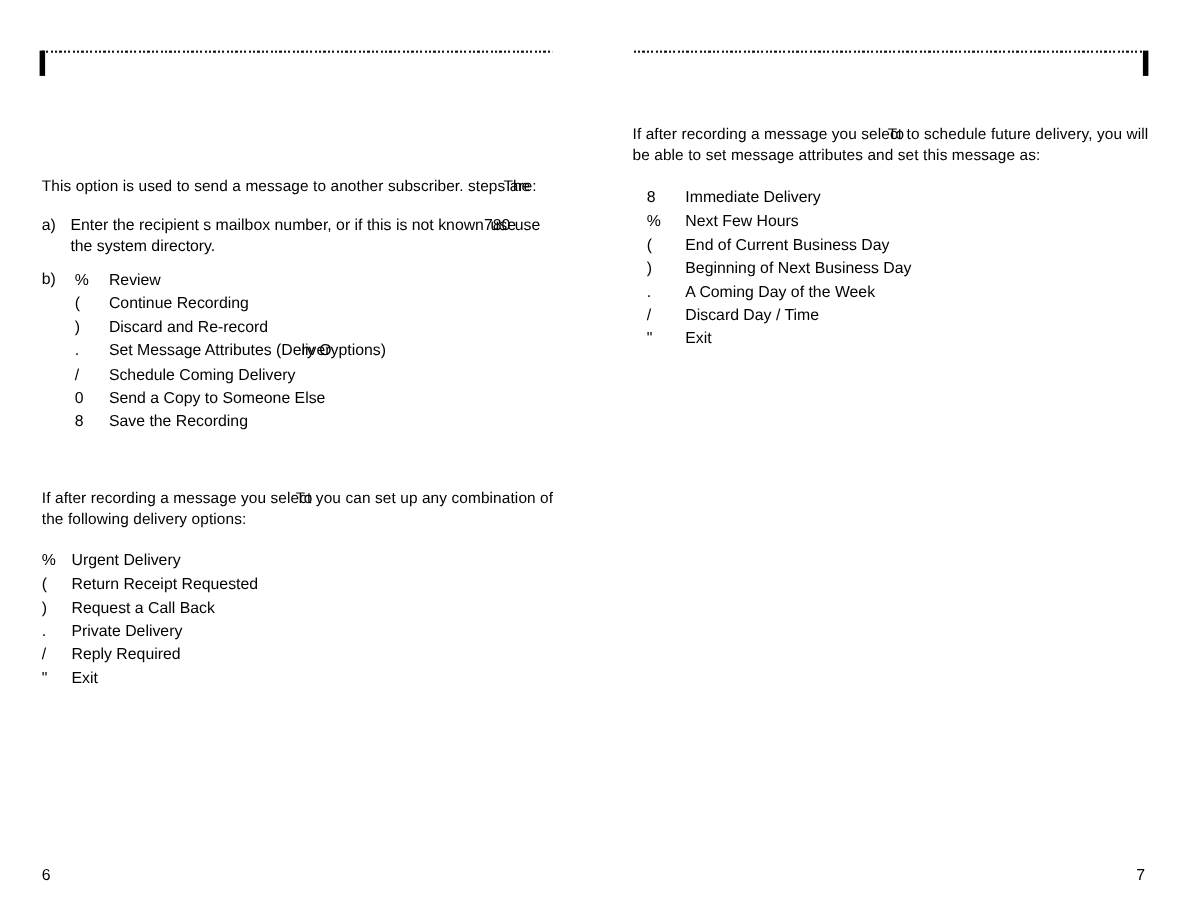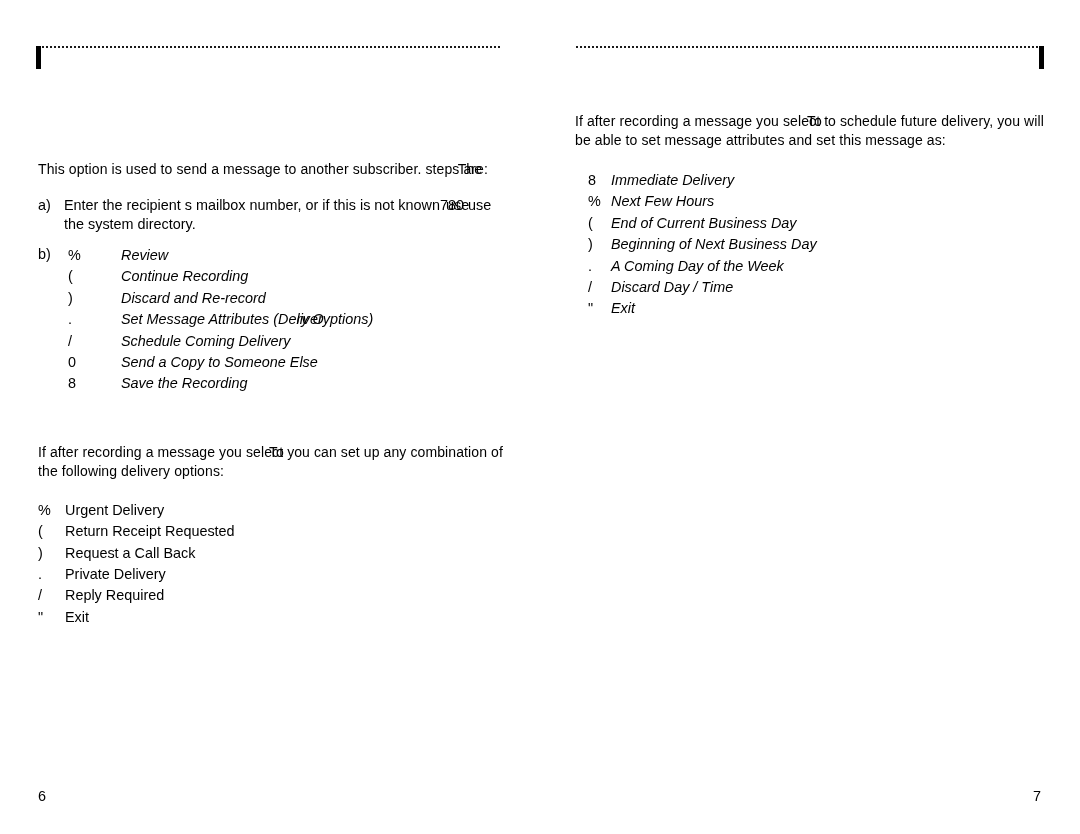--- a/index.html
+++ b/index.html
@@ -128,25 +128,25 @@
     width: 20px;
     font-size: 14.4px;
     text-align: left;
   }
   ul.key-list > li .desc {
     display: block;
   }
 
   
   .key-list.indented            { margin-left: 30px; margin-top: 4px; }
-  .key-list.indented > li .desc { margin-left: 53px; font-style: italic; }
+  .key-list.indented > li .desc { margin-left: 31px; }
 
   
   .key-list.flush > li .desc    { margin-left: 27px; }
-  .key-list.flush-r > li .desc  { margin-left: 36px; font-style: italic; }
+  .key-list.flush-r > li .desc  { margin-left: 48px; }
   .key-list.flush-r > li .key   { left: 13px; }
 
   
   .folio {
     position: absolute;
     bottom: 29px;
     font-size: 14.4px;
     line-height: 18px;
   }
   .page-left  .folio { left: 38px; }

